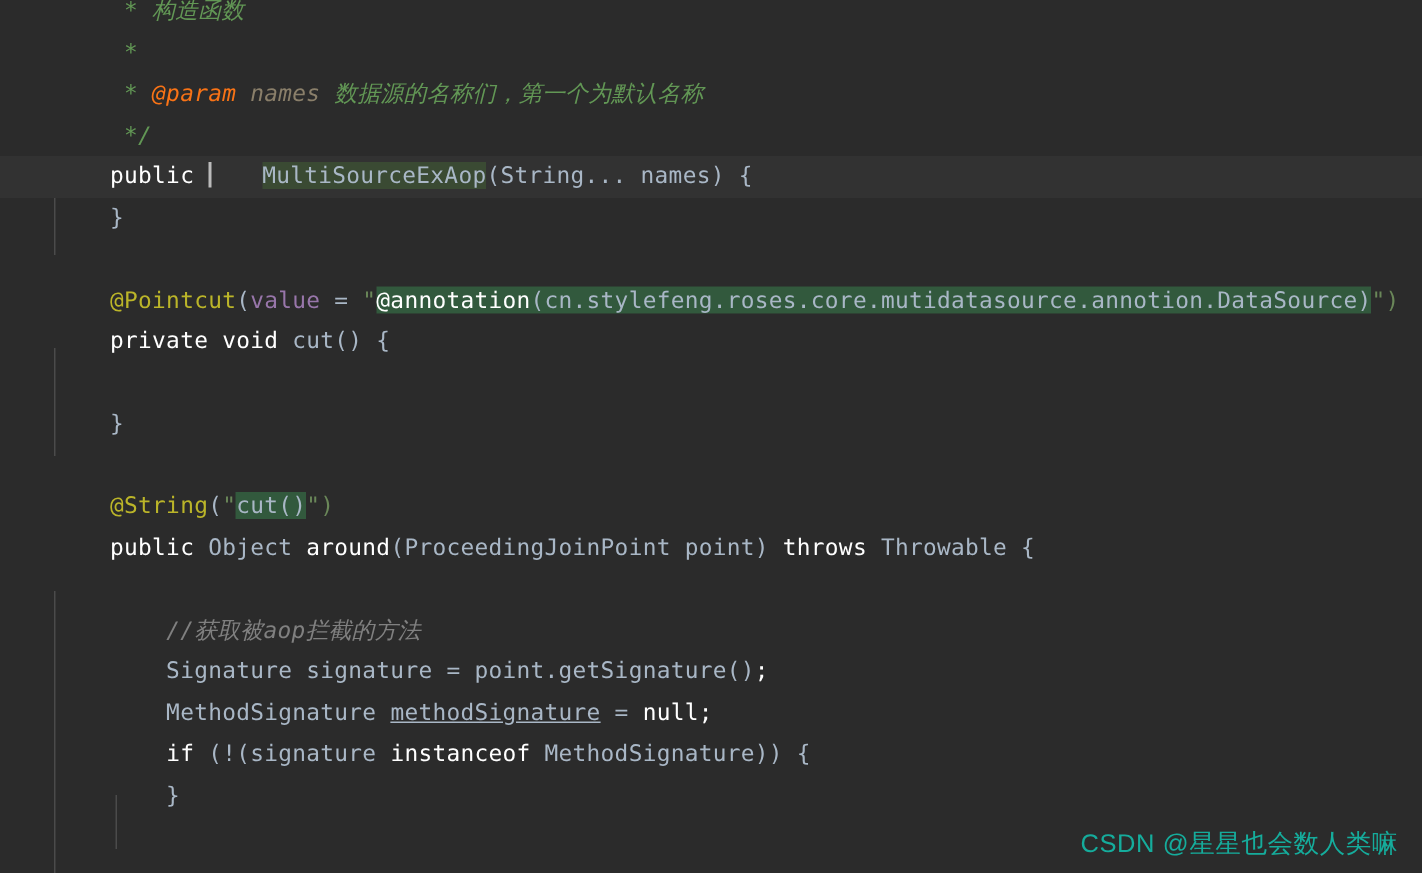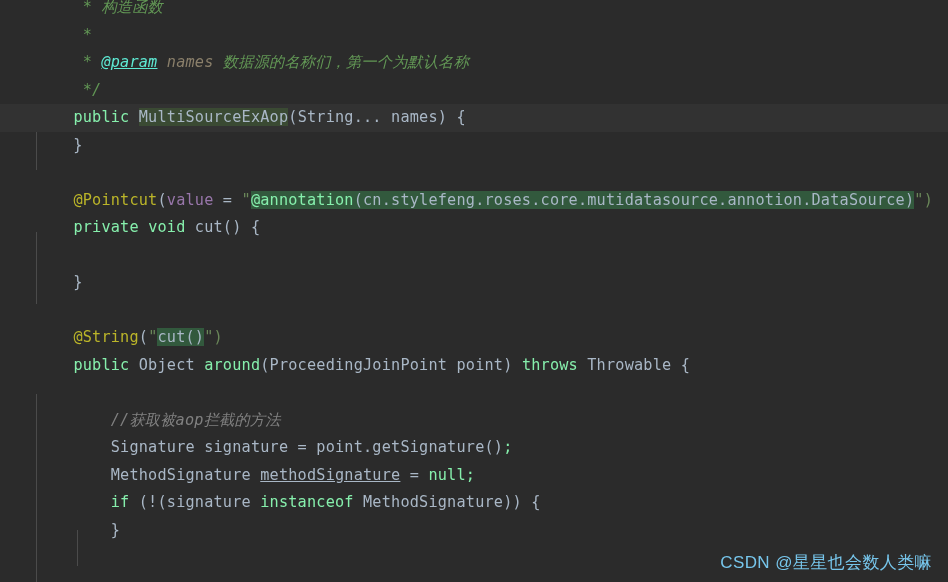--- a/index.html
+++ b/index.html
@@ -35,42 +35,42 @@
   }
   
   .guide{
     position:absolute;
     width:1px;
     background:#4b4b4b;
     z-index:0;
   }
 
   
-  .kw{color:#86efac;}
+  .kw{color:#ffffff;}
   .plain{color:#a9b7c6;}
   .ident{color:#a9b7c6;}
   .field{color:#9876aa;}
   .str{color:#6a8759;}
   .cmt{color:#629755;font-style:italic;}
-  .cmtTag{color:#5eead4;font-style:italic;text-decoration:underline;}
+  .cmtTag{color:#f97316;font-style:italic;}
   .cmtParam{color:#8a7f6a;font-style:italic;}
   .lineCmt{color:#808080;font-style:italic;margin-top:32px;}
   .anno{color:#bbb529;}
   .punct{color:#a9b7c6;}
   .warnUnderline{text-decoration:underline;text-decoration-color:#a9b7c6;}
   .hl{background:#32593d;}
-  .hl2{background:#3a4a33;}
+  .hl2{background:#3a4a33;margin-left:36px;}
   .caret{
     display:inline-block;width:0;border-left:2px solid #bbbbbb;
     height:17px;vertical-align:-3px;margin-right:-2px;
   }
   .watermark{
     position:absolute;
     right:16px;bottom:8px;
-    color:#7dd3fc;
+    color:#14b8a6;
     font-family:"Liberation Sans","DejaVu Sans",sans-serif;
     font-size:17px;
     letter-spacing:0.4px;
     opacity:.92;
     z-index:10;
   }
 </style>
 </head>
 <body>
 

